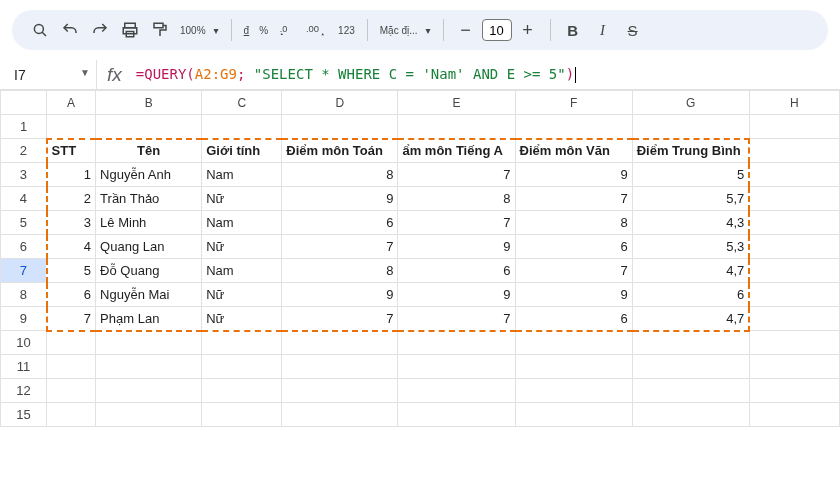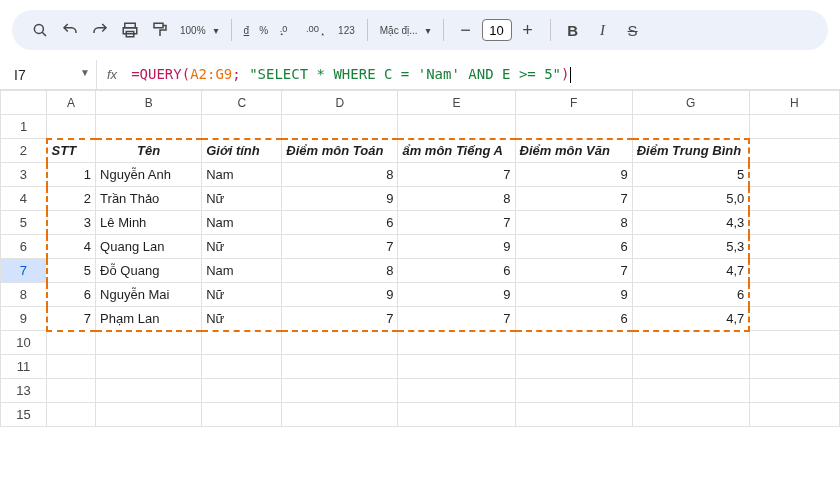--- a/index.html
+++ b/index.html
@@ -71,21 +71,21 @@
     font-size: 14px;
     color: #1f1f1f;
     padding: 0 6px;
     display: flex;
     align-items: flex-start;
     justify-content: space-between;
   }
   .fx-label {
     font-style: italic;
     color: #606368;
-    font-size: 13px;
+    font-size: 19px;
     padding: 0 10px;
     border-left: 1px solid #e1e1e1;
     height: 100%;
     display: flex;
     align-items: center;
   }
   .formula-text {
     font-family: "Consolas", monospace;
     font-size: 14px;
     padding-left: 4px;
@@ -133,21 +133,21 @@
     color: #444746;
     background: #fff;
     font-size: 12px;
     width: 46px;
   }
   .rowhdr.active {
     background: #d3e3fd;
     color: #0b57d0;
   }
   
-  .dashed-top { border-top: 2px dashed #e8710a !important; font-style: italic; }
+  .dashed-top { border-top: 2px dashed #e8710a !important; }
   .dashed-bottom { border-bottom: 2px dashed #e8710a !important; }
   .dashed-left { border-left: 2px dashed #e8710a !important; }
   .dashed-right { border-right: 2px dashed #e8710a !important; }
   svg { display: block; }
 </style>
 </head>
 <body>
 
 <div class="toolbar">
   <span class="tb-icon">
@@ -279,21 +279,21 @@
         <td></td>
       </tr>
       <tr>
         <td class="rowhdr">4</td>
         <td class="num dashed-left">2</td>
         <td>Trần Thảo</td>
         <td>Nữ</td>
         <td class="num">9</td>
         <td class="num">8</td>
         <td class="num">7</td>
-        <td class="num dashed-right">5,0</td>
+        <td class="num dashed-right">5,7</td>
         <td></td>
       </tr>
       <tr>
         <td class="rowhdr">5</td>
         <td class="num dashed-left">3</td>
         <td>Lê Minh</td>
         <td>Nam</td>
         <td class="num">6</td>
         <td class="num">7</td>
         <td class="num">8</td>
@@ -360,21 +360,21 @@
         <td></td>
         <td></td>
         <td></td>
         <td></td>
         <td></td>
         <td></td>
         <td></td>
         <td></td>
       </tr>
       <tr>
-        <td class="rowhdr">13</td>
+        <td class="rowhdr">12</td>
         <td></td>
         <td></td>
         <td></td>
         <td></td>
         <td></td>
         <td></td>
         <td></td>
         <td></td>
       </tr>
       <tr>

